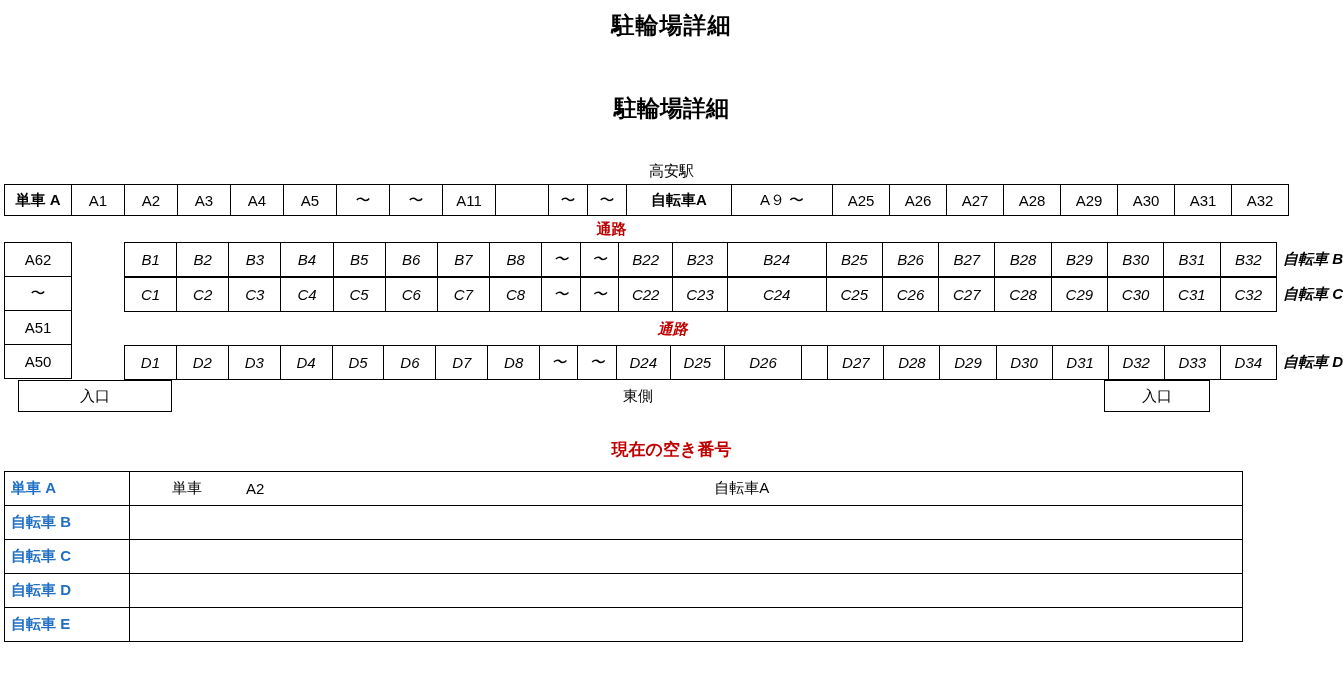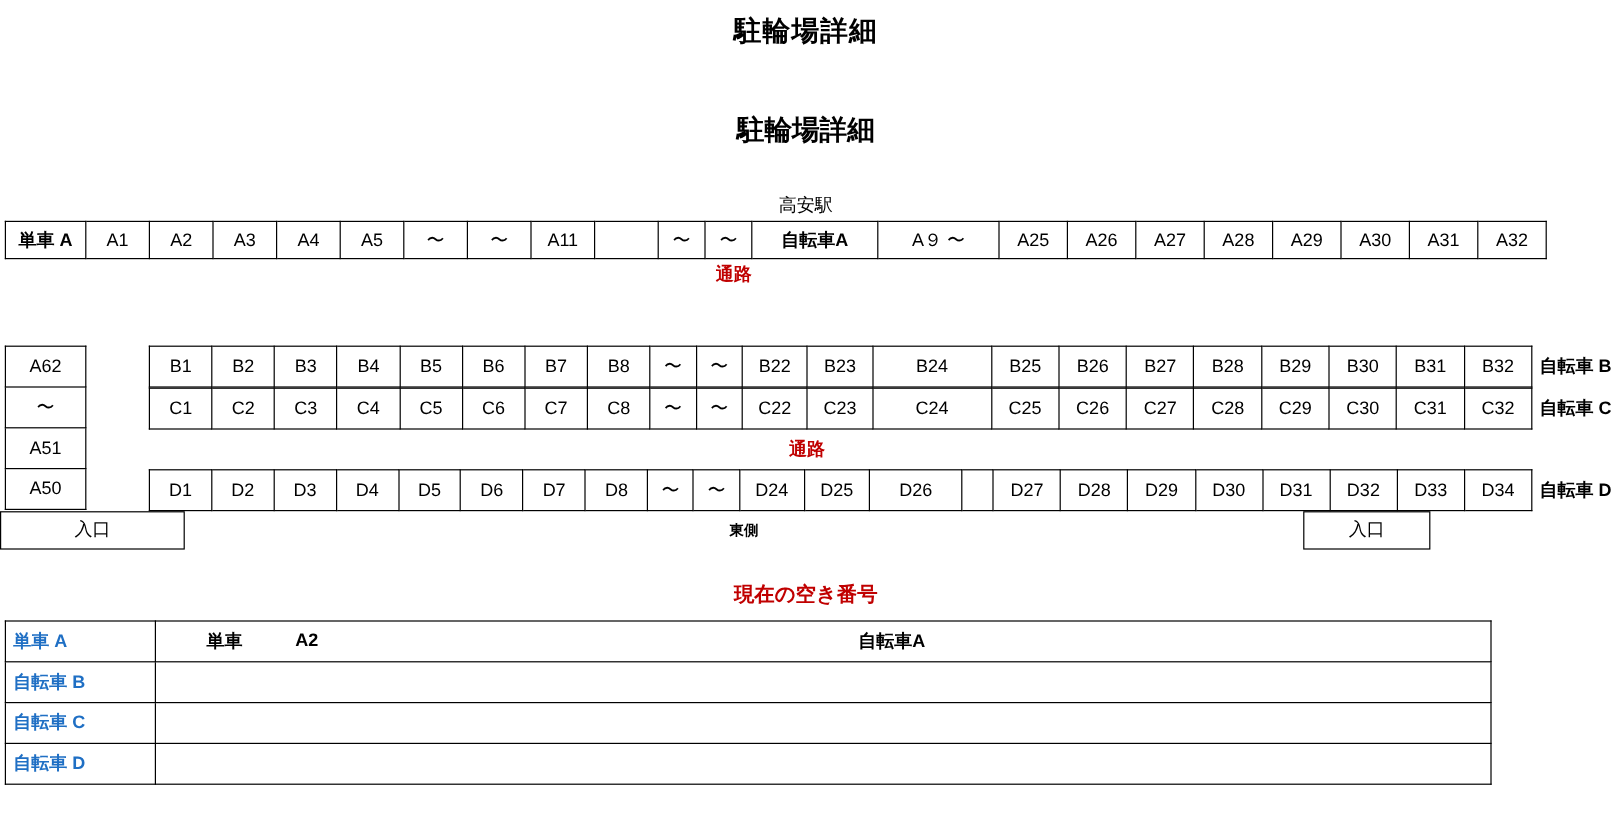--- a/index.html
+++ b/index.html
@@ -95,43 +95,43 @@
   td.freelabel {
     width: 112px;
     color: #1f6fc4;
     font-weight: bold;
   }
   td.freecontent {
     width: 1100px;
   }
   .fc-inner {
     display: flex;
-    font-weight: bold;
+    align-items: center;
+    font-weight: normal;
     font-size: 15px;
   }
   .fc-a { margin-left: 36px; }
   .fc-b { margin-left: 44px; }
   .fc-c { margin-left: 450px; }
   .entrance-row {
     display: flex;
     align-items: center;
   }
   .entrance-box {
     border: 1px solid #000000;
     height: 30px;
     line-height: 30px;
     text-align: center;
     font-size: 15px;
   }
   .east-label {
-    font-size: 12px;
+    font-size: 15px;
     text-align: center;
     height: 30px;
     line-height: 30px;
-    font-weight: bold;
   }
 </style>
 </head>
 <body>
 
 <div class="page-title">駐輪場詳細</div>
 
 <div class="section-title">駐輪場詳細</div>
 
 <div class="station-label">高安駅</div>
@@ -162,41 +162,41 @@
       <td style="width:52px">A29</td>
       <td style="width:52px">A30</td>
       <td style="width:52px">A31</td>
       <td style="width:52px">A32</td>
     </tr>
   </tbody>
     </table>
 
   <div class="corridor" style="width:1215px; margin-left:4px;">通路</div>
 
-  <div style="position:relative; margin-left:4px;margin-top:46px;">
+  <div style="position:relative; margin-left:4px;">
     <div style="position:absolute; left:0; top:0;">
       <table class="grid">
         <tbody>
             <tr>
               <td style="width:62px; height:33px;">A62</td>
             </tr>
         <tr>
               <td style="width:62px; height:33px;">〜</td>
             </tr>
         <tr>
               <td style="width:62px; height:33px;">A51</td>
             </tr>
         <tr>
               <td style="width:62px; height:33px;">A50</td>
             </tr>
       </tbody>
         </table>
     </div>
 
-    <div style="margin-left:120px;">
+    <div style="margin-left:120px;font-style:italic;">
 
       <div class="row-wrap">
         <table class="grid">
           <tbody>
               <tr>
             <td style="width:48px;height:33px">B1</td>
             <td style="width:48px;height:33px">B2</td>
             <td style="width:48px;height:33px">B3</td>
             <td style="width:48px;height:33px">B4</td>
             <td style="width:48px;height:33px">B5</td>
@@ -282,21 +282,21 @@
             <td style="width:52px;height:33px">D33</td>
             <td style="width:52px;height:33px">D34</td>
           </tr>
         </tbody>
           </table>
         <div class="side-label">自転車 D</div>
       </div>
     </div>
   </div>
 
-  <div class="entrance-row" style="">
+  <div class="entrance-row" style="margin-left:18px;">
     <div class="entrance-box" style="width:152px;">入口</div>
     <div class="east-label" style="width:932px;">東側</div>
     <div class="entrance-box" style="width:104px;">入口</div>
   </div>
 
 </div>
 
 <div class="free-title">現在の空き番号</div>
 
 <table class="freetable">
@@ -316,14 +316,18 @@
     <td class="freecontent"></td>
   </tr>
   <tr>
     <td class="freelabel">自転車 C</td>
     <td class="freecontent"></td>
   </tr>
   <tr>
     <td class="freelabel">自転車 D</td>
     <td class="freecontent"></td>
   </tr>
+  <tr>
+    <td class="freelabel">自転車 E</td>
+    <td class="freecontent"></td>
+  </tr>
 </tbody>
   </table>
 
 </body></html>

